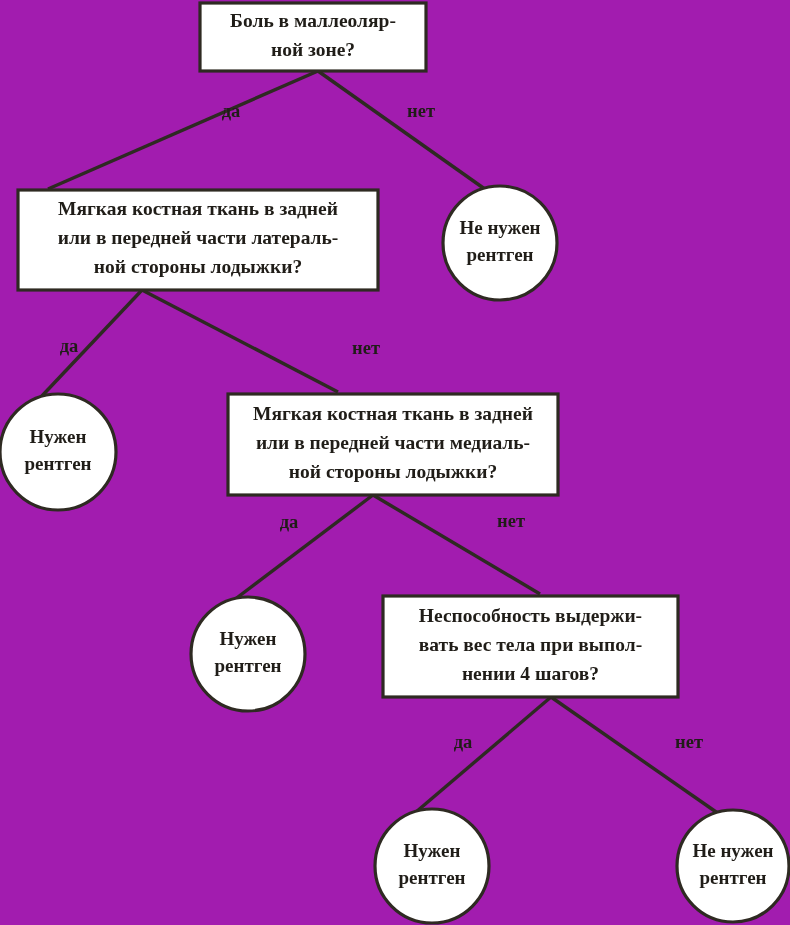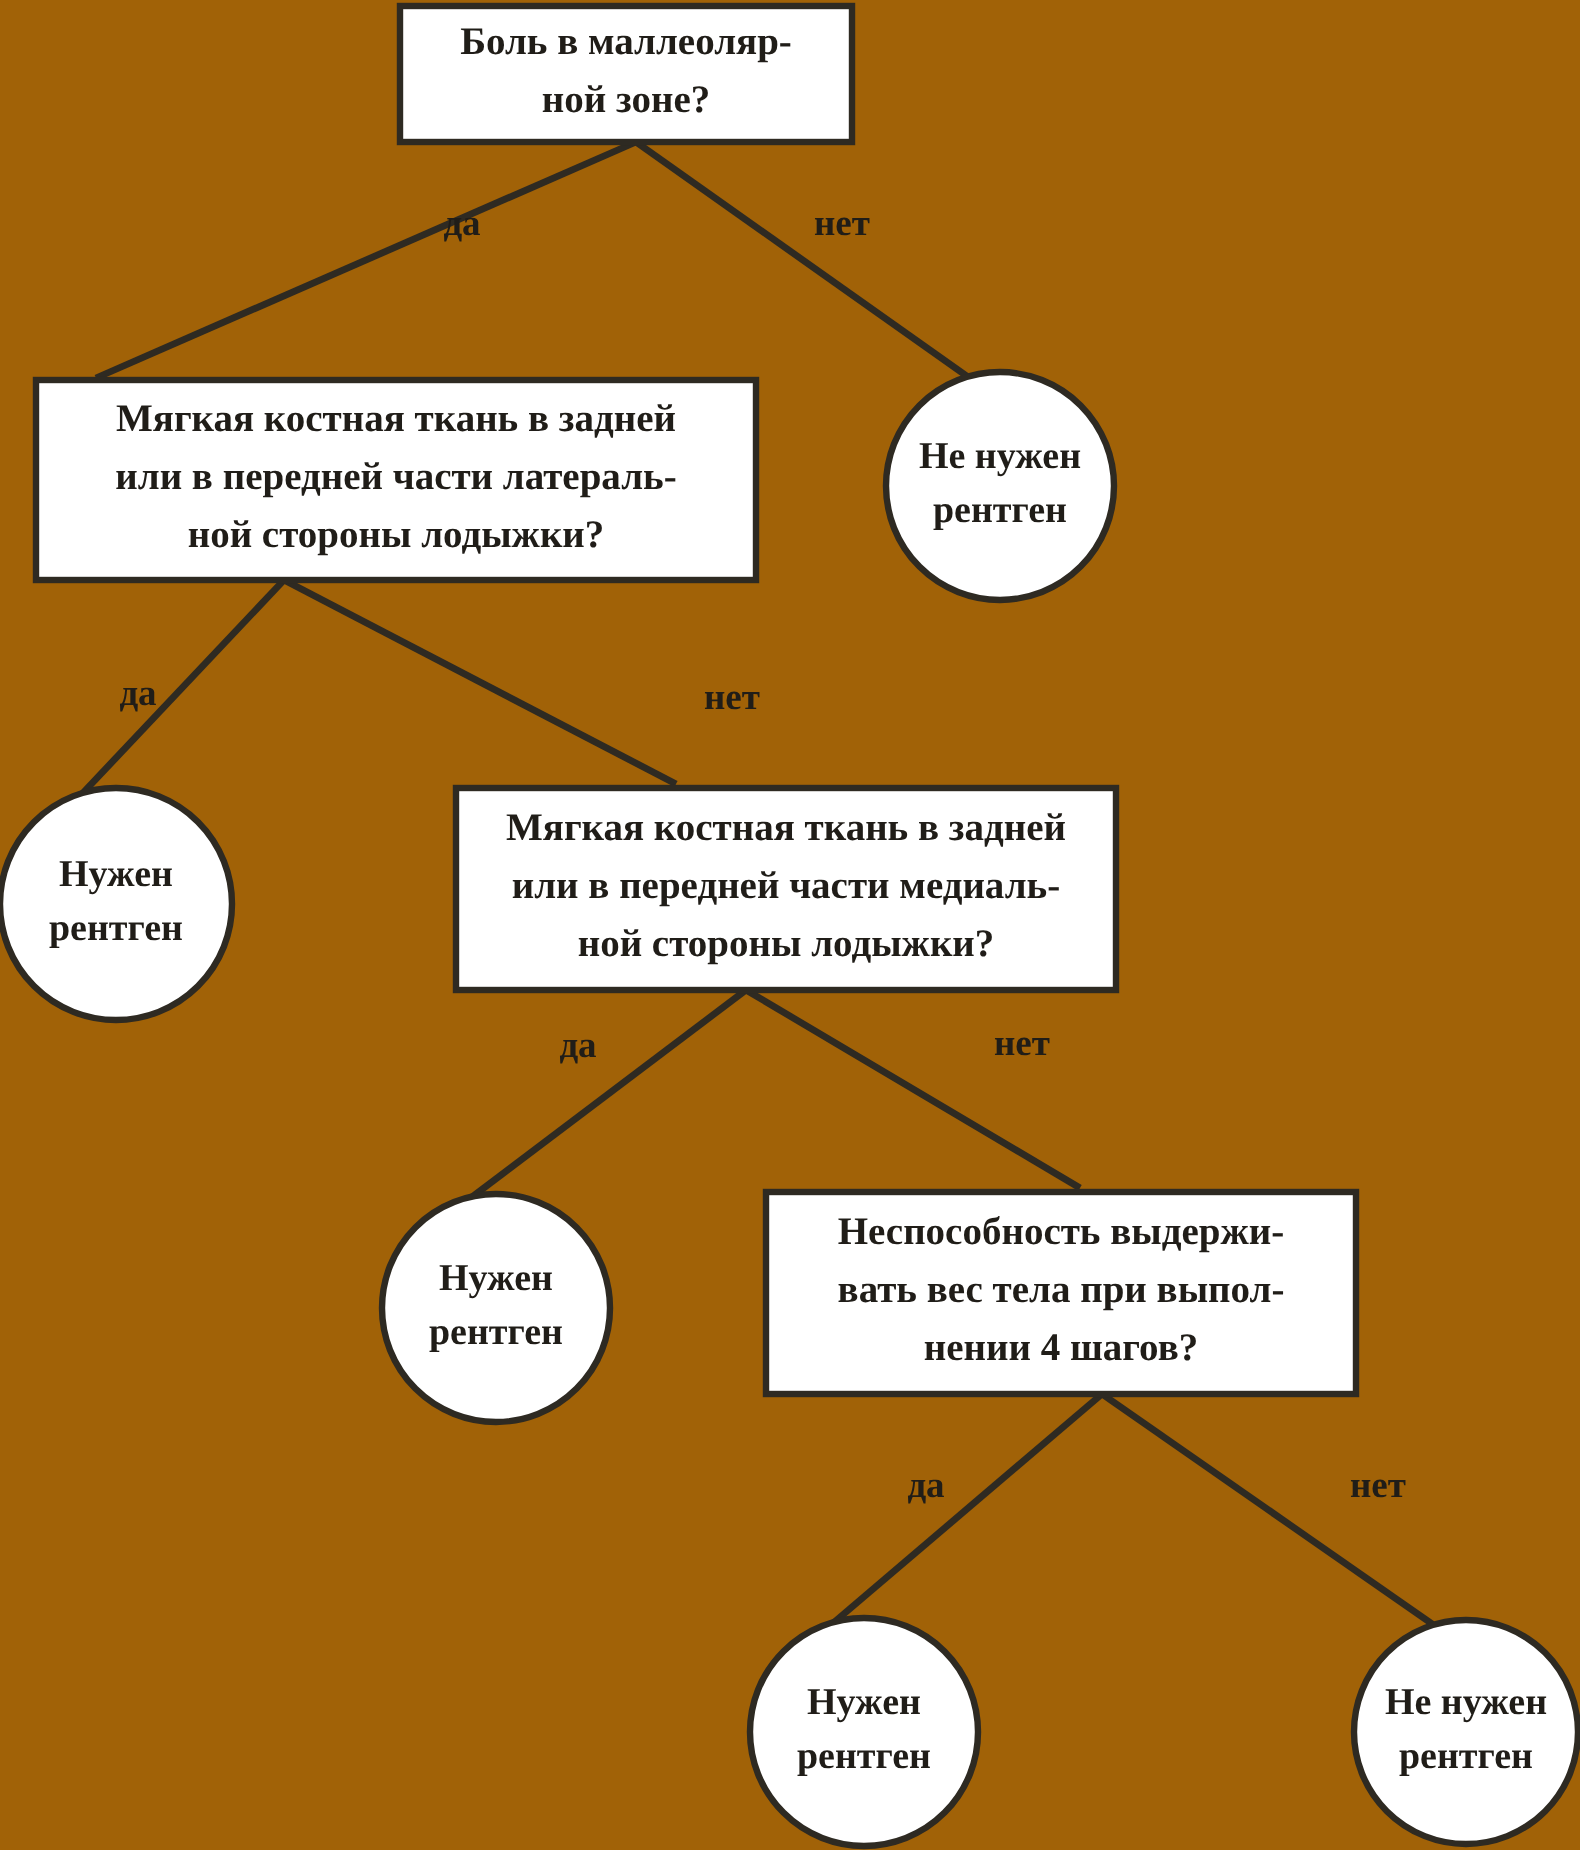--- a/index.html
+++ b/index.html
@@ -11,21 +11,21 @@
   body {
     width: 790px;
     height: 925px;
     overflow: hidden;
     font-family: "Liberation Serif", "DejaVu Serif", serif;
   }
   #flowchart-root {
     position: relative;
     width: 790px;
     height: 925px;
-    background: #a16207;
+    background: #a21caf;
   }
   svg.chart-canvas {
     display: block;
     width: 790px;
     height: 925px;
   }
   .node-box {
     fill: #ffffff;
     stroke: #2e2a22;
     stroke-width: 3.2;

